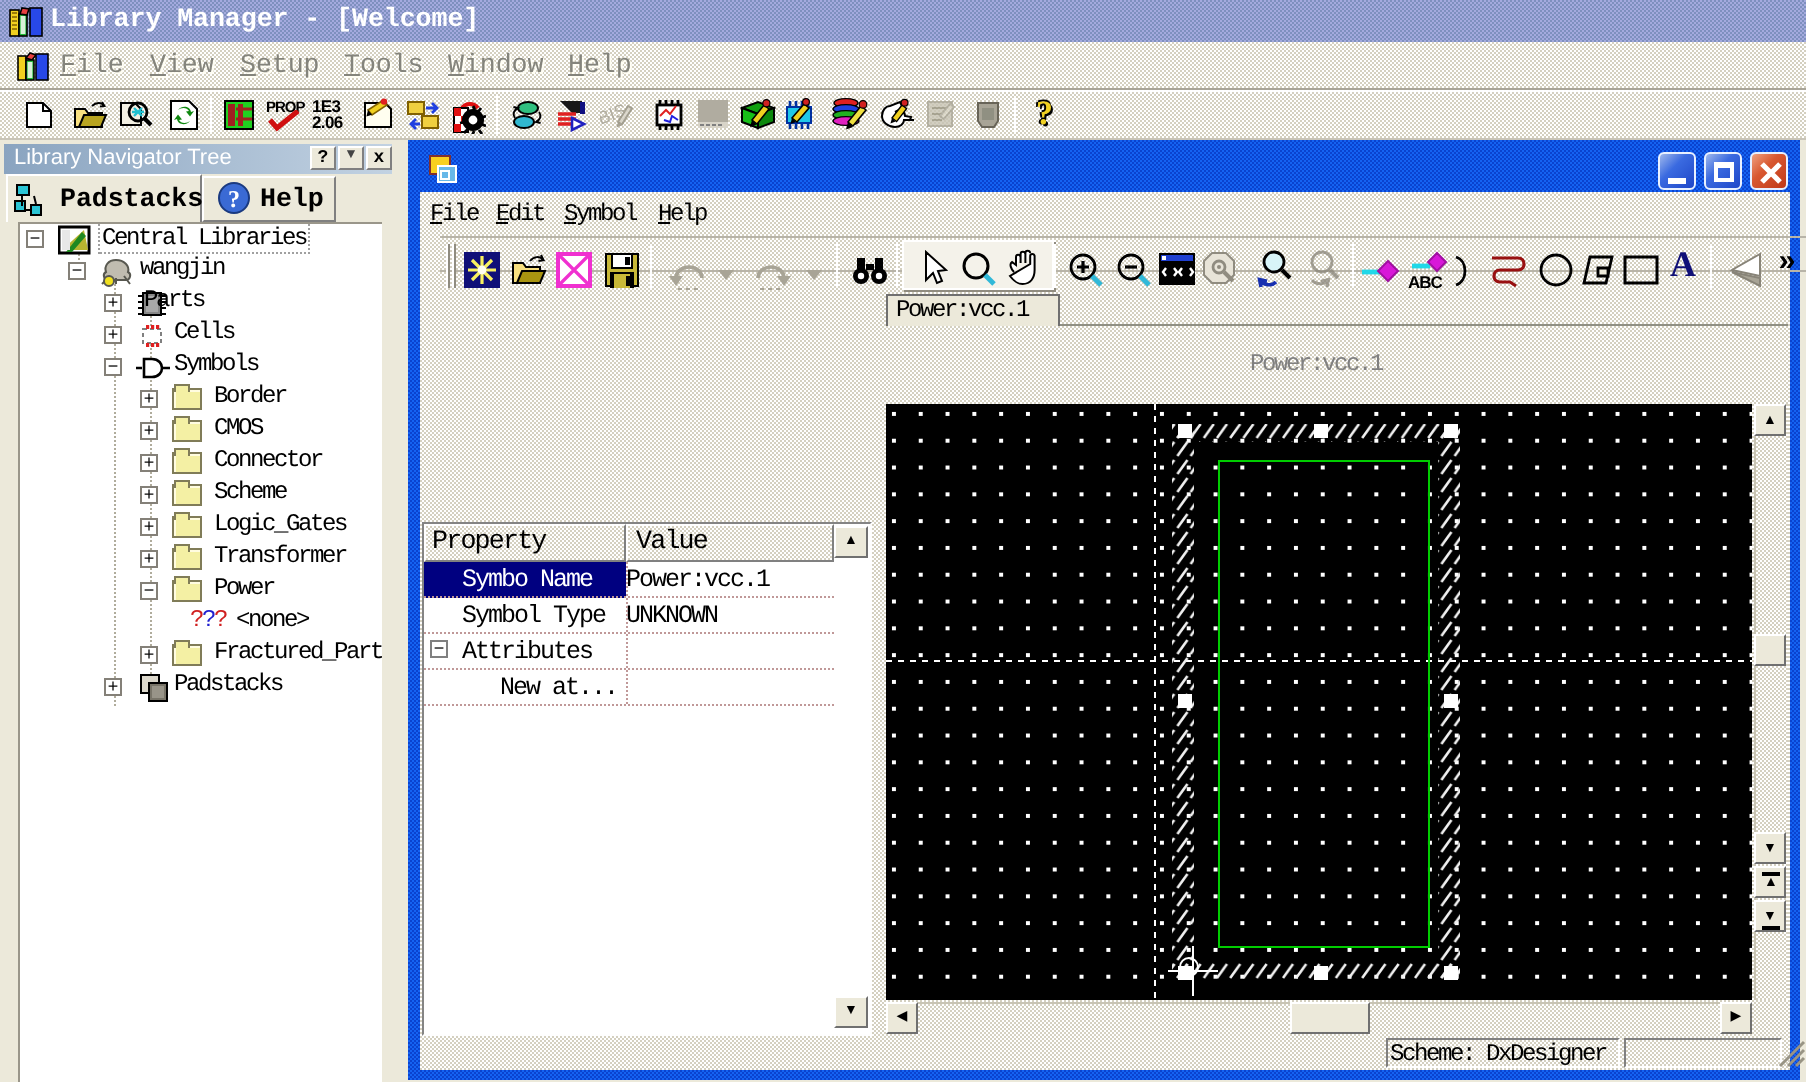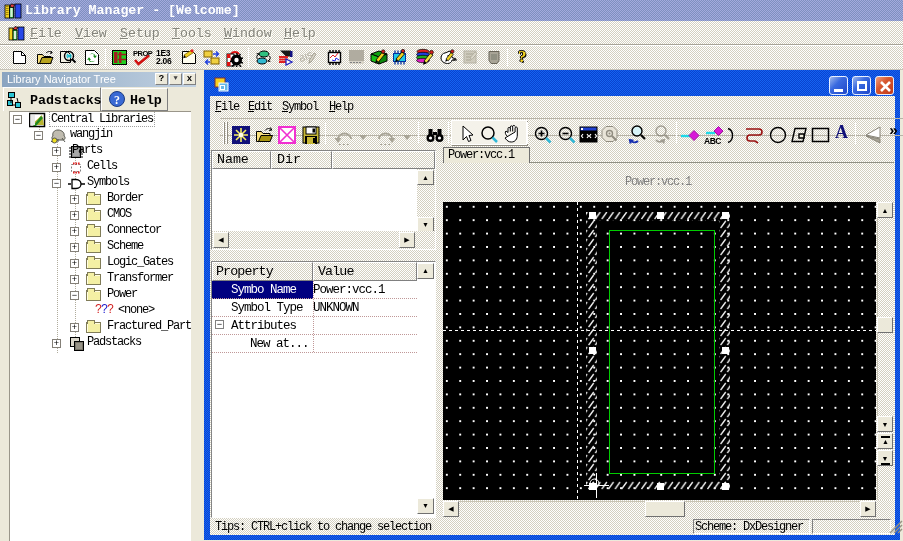--- a/index.html
+++ b/index.html
@@ -429,45 +429,20 @@
       </svg>
   <div class="abs" style="left:615px;top:3px;font-family:'Liberation Serif',serif;font-size:18px;font-weight:bold;color:#101078;">A</div>
   <div class="abs" style="left:635px;top:3px;width:1px;height:22px;background:#989484;border-right:1px solid #fff;"></div>
   <svg class="abs" style="left:643px;top:6px;" width="20" height="20" viewBox="0 0 20 20">
         <path d="M17 2 L3 10 L17 13z" fill="#fff" stroke="#888478"></path>
         <path d="M3 11 L17 14 L17 18z" fill="#a8a496" stroke="#888478"></path>
       </svg>
   <div class="abs" style="left:669px;top:4px;font-size:15px;font-weight:bold;letter-spacing:-2px;">»</div>
  </div>
 
- <div class="abs sunk2" style="left:7px;top:80px;width:225px;height:100px;background:#fff;">
-   <div class="abs" style="left:0;top:0;width:223px;height:18px;">
-     <div class="abs raised dg" style="left:0;top:0;width:59px;height:18px;"></div>
-     <div class="abs raised dg" style="left:59px;top:0;width:61px;height:18px;"></div>
-     <div class="abs raised dg" style="left:120px;top:0;width:103px;height:18px;"></div>
-     <div class="abs t13" style="left:5px;top:1px;">Name</div>
-     <div class="abs t13" style="left:65px;top:1px;">Dir</div>
-   </div>
-   <div class="abs dg" style="left:205px;top:18px;width:18px;height:62px;">
-     <div class="abs sb" style="left:0;top:1px;width:17px;height:15px;">
-          <span class="ar">▲</span>
-        </div>
-     <div class="abs sb" style="left:0;top:48px;width:17px;height:15px;">
-          <span class="ar">▼</span>
-        </div>
-   </div>
-   <div class="abs dg" style="left:0;top:80px;width:223px;height:18px;">
-     <div class="abs sb" style="left:1px;top:1px;width:16px;height:16px;">
-          <span class="ar" style="line-height:14px;">◀</span>
-        </div>
-     <div class="abs sb" style="left:187px;top:1px;width:16px;height:16px;">
-          <span class="ar" style="line-height:14px;">▶</span>
-        </div>
-   </div>
- </div>
 
  <div class="abs sunk2" style="left:7px;top:191px;width:225px;height:257px;background:#fff;">
    <div class="abs raised dg" style="left:0;top:0;width:101px;height:19px;"></div>
    <div class="abs raised dg" style="left:101px;top:0;width:104px;height:19px;"></div>
    <div class="abs t13" style="left:4px;top:2px;letter-spacing:-0.9px;">Property</div>
    <div class="abs t13" style="left:106px;top:2px;letter-spacing:-0.9px;">Value</div>
    <div class="abs sb" style="left:205px;top:1px;width:17px;height:16px;">
         <span class="ar">▲</span>
       </div>
    <div class="abs" style="left:0;top:19px;width:101px;height:18px;background:#000080;"></div>
@@ -549,20 +524,19 @@
           <span class="ar" style="line-height:14px;">◀</span>
         </div>
     <div class="abs sb" style="left:202px;top:0;width:40px;height:16px;"></div>
     <div class="abs sb" style="left:417px;top:0;width:16px;height:16px;">
           <span class="ar" style="line-height:14px;">▶</span>
         </div>
   </div>
  </div>
 
  <div class="abs" style="left:6px;top:448px;width:685px;height:17px;">
-   <div class="abs t12" style="left:5px;top:2px;">Tips: CTRL+click to change selection</div>
    <div class="abs sunken t12" style="left:483px;top:1px;width:117px;height:15px;"><span style="position:absolute;left:1px;top:0;">Scheme: DxDesigner</span></div>
    <div class="abs sunken" style="left:602px;top:1px;width:79px;height:15px;"></div>
    <svg class="abs" style="left:679px;top:2px;" width="14" height="14" viewBox="0 0 14 14">
         <path d="M13 1 L1 13 M13 5 L5 13 M13 9 L9 13" stroke="#989484" stroke-width="1.5"></path>
       </svg>
  </div>
 </div>
 
 </body></html>

